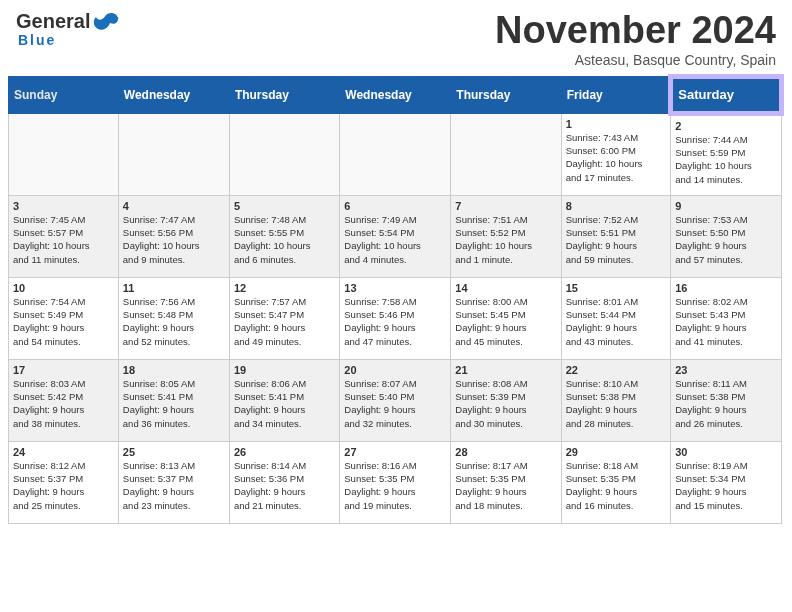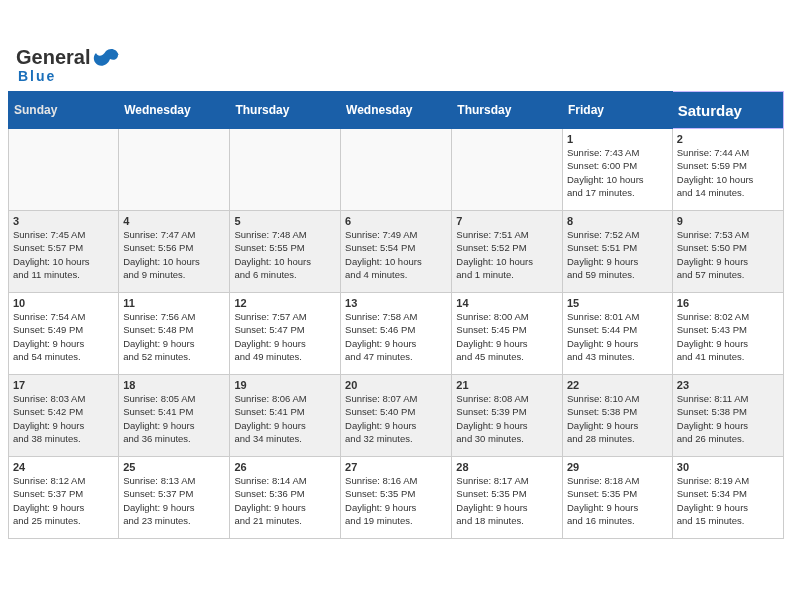--- a/index.html
+++ b/index.html
@@ -32,44 +32,48 @@
       background-color: #f5f5f5;
     }
     
     .cal-wrapper { padding: 0 8px 8px 8px; }
   </style>
 </head>
 <body>
 
 <div style="display:flex; align-items:flex-start; justify-content:space-between; padding: 10px 16px 6px 16px;">
   <div style="display:flex; flex-direction:column; align-items:flex-start;">
-    <div style="display:flex; align-items:center;margin-top:36px;">
+    <div style="display:flex; align-items:center;">
       <span style="font-size:20px; font-weight:bold; color:#333; font-family:Arial;">General</span>
       <svg width="28" height="22" viewBox="0 0 28 22" style="margin-left:2px;">
         <path d="M14 4 C18 0, 26 2, 26 8 C26 12, 22 14, 18 12 C16 18, 10 20, 6 18 C2 16, 0 10, 4 6 C6 10, 10 10, 14 4 Z" fill="#1a6fba"></path>
         <path d="M20 6 C22 4, 26 5, 26 8" fill="none" stroke="#1a6fba" stroke-width="1"></path>
       </svg>
     </div>
     <div style="margin-top:-2px; margin-left:2px;">
       <span style="font-size:14px; font-weight:bold; color:#1a6fba; letter-spacing:2px; font-family:Arial;">Blue</span>
     </div>
+  </div>
+  <div style="text-align:right;">
+    <div style="font-size:38px; font-weight:bold; color:#333; line-height:1.1; font-family:Arial;">November 2024</div>
+    <div style="font-size:14px; color:#555; font-family:Arial;">Asteasu, Basque Country, Spain</div>
   </div>
 </div>
 
 <div class="cal-wrapper" style="padding: 0 8px 4px 8px;">
   <table class="calendar" style="width:100%; border-collapse:collapse;">
     <thead>
       <tr>
         <th style="background:#1a5fa8; color:#e5e5e5; font-size:12px; font-weight:bold; padding:5px 5px; text-align:left; border:1px solid #1a5fa8; width:113px;">Sunday</th>
         <th style="background:#1a5fa8; color:#fff; font-size:12px; font-weight:bold; padding:5px 5px; text-align:left; border:1px solid #1a5fa8; width:113px;">Wednesday</th>
         <th style="background:#1a5fa8; color:#fff; font-size:12px; font-weight:bold; padding:5px 5px; text-align:left; border:1px solid #1a5fa8; width:113px;">Thursday</th>
         <th style="background:#1a5fa8; color:#fff; font-size:12px; font-weight:bold; padding:5px 5px; text-align:left; border:1px solid #1a5fa8; width:113px;">Wednesday</th>
         <th style="background:#1a5fa8; color:#fff; font-size:12px; font-weight:bold; padding:5px 5px; text-align:left; border:1px solid #1a5fa8; width:113px;">Thursday</th>
         <th style="background:#1a5fa8; color:#fff; font-size:12px; font-weight:bold; padding:11px 5px; text-align:left; border:1px solid #1a5fa8; width:113px;">Friday</th>
-        <th style="background:#1a5fa8; color:#fff; font-size:15px; font-weight:bold; padding:5px 5px; text-align:left; border:1px solid #c4b5fd; width:113px;">Saturday</th>
+        <th style="background:#1a5fa8; color:#fff; font-size:13px; font-weight:bold; padding:5px 5px; text-align:left; border:5px solid #c4b5fd; width:113px;">Saturday</th>
       </tr>
     </thead>
     <tbody id="calendar-body">
     <tr>
           <td style="vertical-align: top; font-size: 10px; color: rgb(51, 51, 51); padding: 4px; border: 1px solid rgb(204, 204, 204); width: 113px; height: 82px; background: rgb(249, 249, 249);"></td>
           <td style="vertical-align: top; font-size: 10px; color: rgb(51, 51, 51); padding: 4px; border: 1px solid rgb(204, 204, 204); width: 113px; height: 82px; background: rgb(249, 249, 249);"></td>
           <td style="vertical-align: top; font-size: 10px; color: rgb(51, 51, 51); padding: 4px; border: 1px solid rgb(204, 204, 204); width: 113px; height: 82px; background: rgb(249, 249, 249);"></td>
           <td style="vertical-align: top; font-size: 10px; color: rgb(51, 51, 51); padding: 4px; border: 1px solid rgb(204, 204, 204); width: 113px; height: 82px; background: rgb(249, 249, 249);"></td>
           <td style="vertical-align: top; font-size: 10px; color: rgb(51, 51, 51); padding: 4px; border: 1px solid rgb(204, 204, 204); width: 113px; height: 82px; background: rgb(249, 249, 249);"></td>
           <td style="vertical-align: top; font-size: 10px; color: rgb(51, 51, 51); padding: 4px; border: 1px solid rgb(204, 204, 204); width: 113px; height: 82px; background: rgb(255, 255, 255);"><span style="font-weight: bold; font-size: 11px; display: block; margin-bottom: 1px;">1</span><span style="font-size: 9.5px; line-height: 1.4; color: rgb(51, 51, 51); white-space: pre-line;">Sunrise: 7:43 AM

